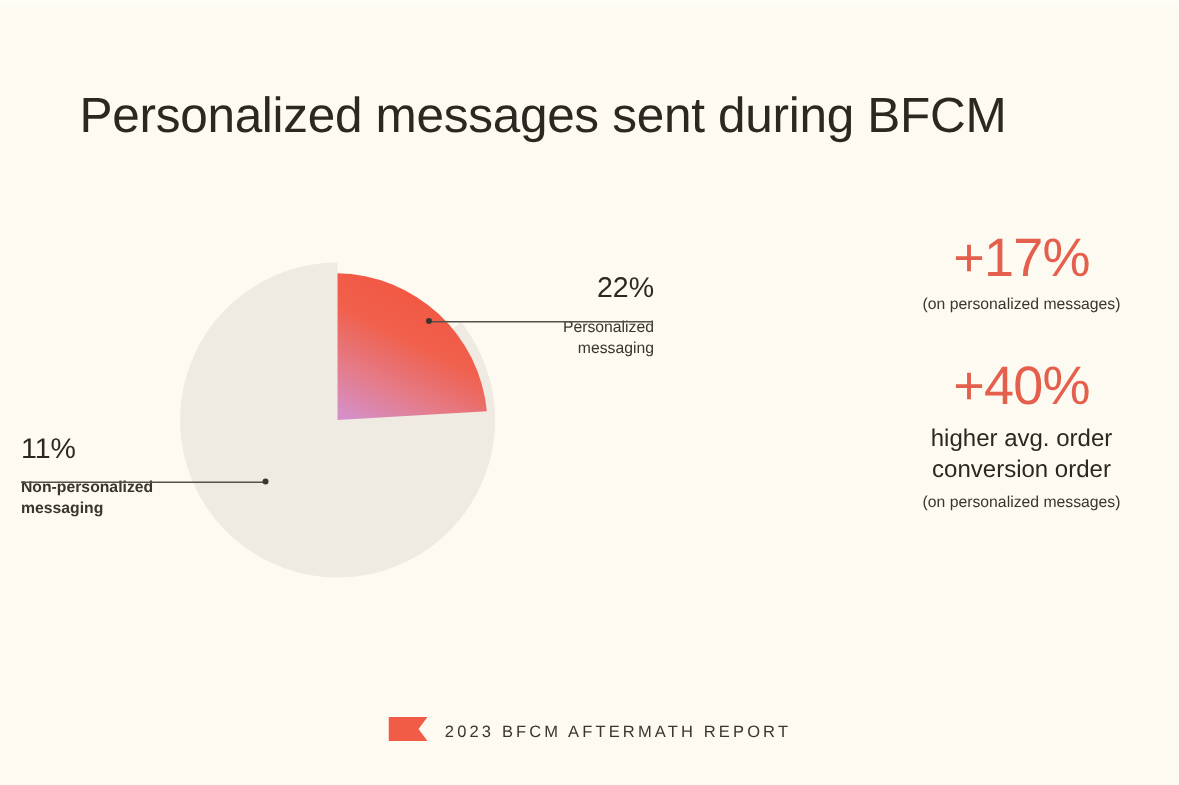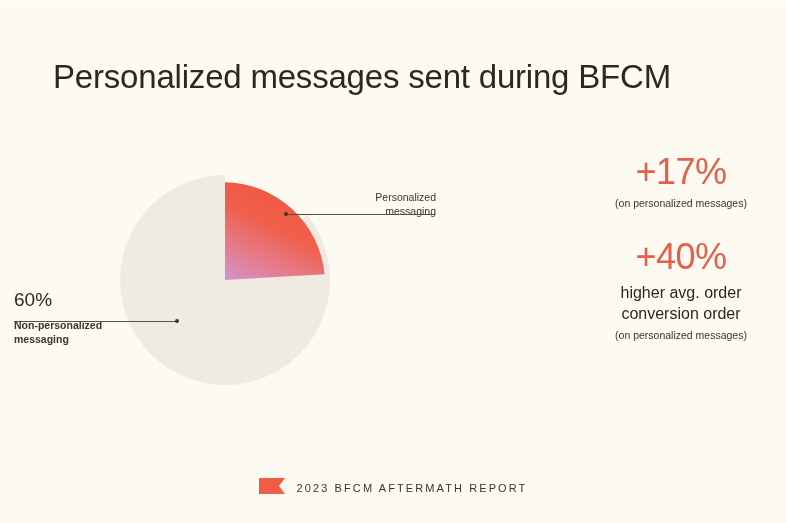--- a/index.html
+++ b/index.html
@@ -162,30 +162,31 @@
         </linearGradient>
       </defs>
 
       <path d="M 105 105 L 187.3 39.7 A 105 105 0 1 1 105 0 Z" fill="#efebe3"></path>
 
       <path d="M 108 101 L 108 3.2 A 101.8 101.8 0 0 1 207.6 95.2 Z" transform="translate(-3,4)" fill="url(#sliceGrad)"></path>
     </svg>
   </div>
 
   <div class="callout" id="callout-right">
+    <div class="pct">22%</div>
     <div class="desc">
       <div>Personalized</div>
       <div>messaging</div>
     </div>
   </div>
   <div class="leader" style="left:288px; top:214px; width:147px;"></div>
   <div class="leader-dot" style="left:284px; top:212px;"></div>
 
   <div class="callout" id="callout-left">
-    <div class="pct">60%</div>
+    <div class="pct">11%</div>
     <div class="desc">
       <div>Non-personalized</div>
       <div>messaging</div>
     </div>
   </div>
   <div class="leader" style="left:14px; top:321px; width:163px;"></div>
   <div class="leader-dot" style="left:175px; top:319px;"></div>
 
   <div class="stats">
 

